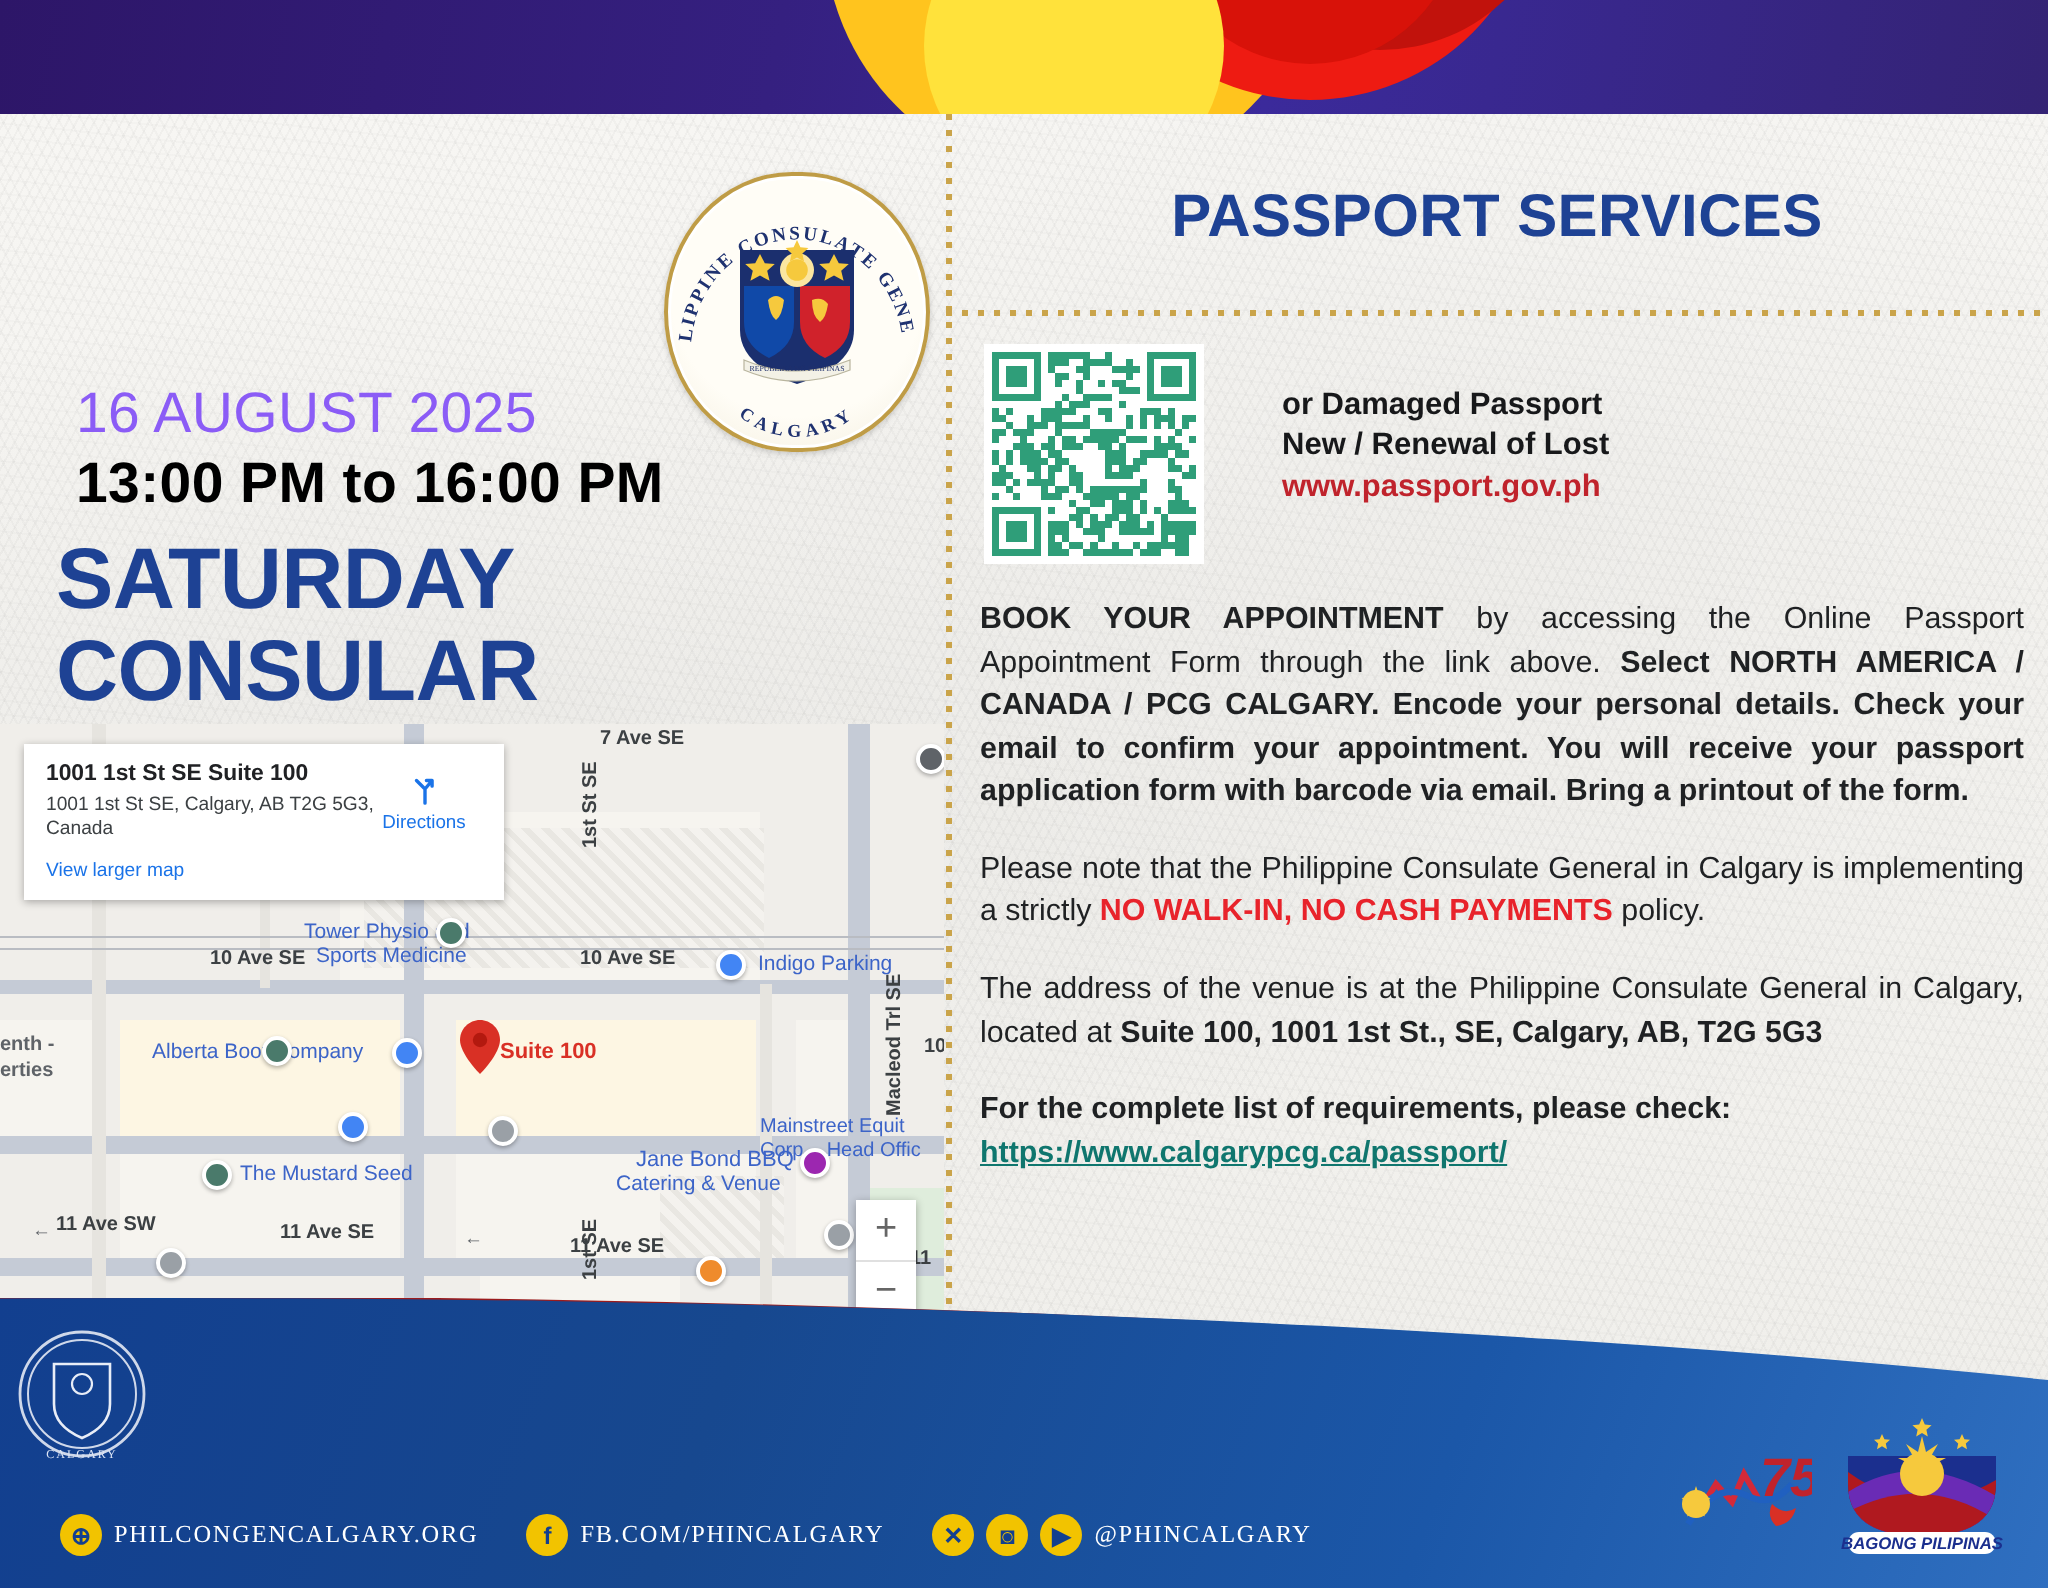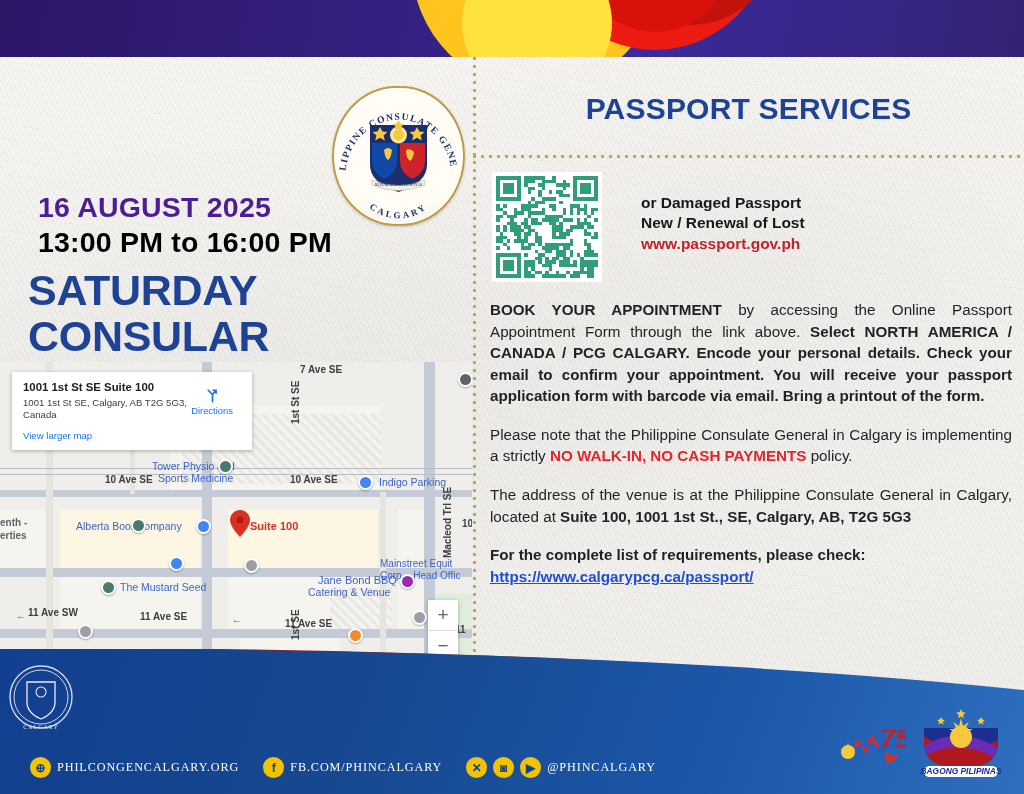--- a/index.html
+++ b/index.html
@@ -65,21 +65,21 @@
     box-shadow: inset 0 0 0 1.5px #fff, 0 1px 3px rgba(0,0,0,.18);
   }
   .seal-arc { position:absolute; left:0; top:0; width:133px; height:140px; }
   .seal-arc text { font-family: "Liberation Serif", serif; fill: #1f3270; font-size: 9.6px; letter-spacing: 1.3px; font-weight: 700;}
   .seal-arc .small { font-size: 9px; letter-spacing: 2.6px; }
   .seal-shield { position: absolute; left: 36px; top: 33px; width: 61px; height: 74px; }
 
   
   .date-line {
     position: absolute; left: 38px; top: 190px;
-    font-size: 28.5px; font-weight: 700; color: #4c1d95; letter-spacing: .2px;
+    font-size: 28.5px; font-weight: 400; color: #8b5cf6; letter-spacing: .2px;
     line-height: 1.23;
   }
   .time-line {
     position: absolute; left: 38px; top: 226px;
     font-size: 28.5px; font-weight: 800; color: #000000; letter-spacing: .2px;
   }
   .headline {
     position: absolute; left: 28px; top: 268px; width: 440px;
     font-size: 43px; font-weight: 800; color: #1e4294;
     line-height: 1.06; letter-spacing: -0.3px;
@@ -159,21 +159,21 @@
   }
   .body-text {
     position:absolute; left:490px; top:299px; width:522px;
     font-size:15.2px; color:#1f2123; line-height:1.42; text-align:justify;
   }
   .body-text p { margin-bottom: 17px; }
   .body-text p:last-child { margin-bottom:0; }
   .body-text b { font-weight:700; }
   .red { color:#e8232b; font-weight:700; }
   .link-red {
-    color:#1d4ed8; font-weight:700; text-decoration:underline;
+    color:#0f766e; font-weight:700; text-decoration:underline;
   }
   .no-justify { text-align:left; }
 
   
   .footer {
     position:absolute; left:0; bottom:0; width:1024px; height:145px;
     overflow:hidden;
   }
   .footer-blue {
     position:absolute; left:0; bottom:0; width:1024px; height:145px;

